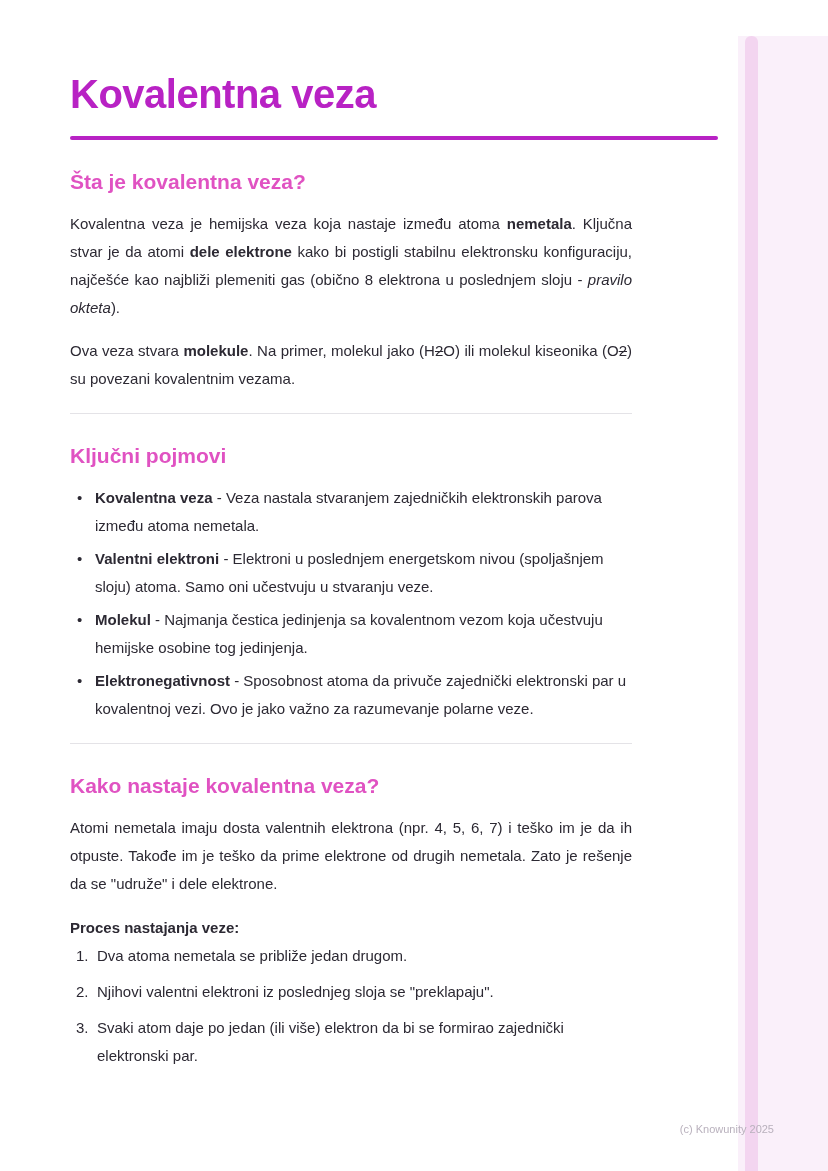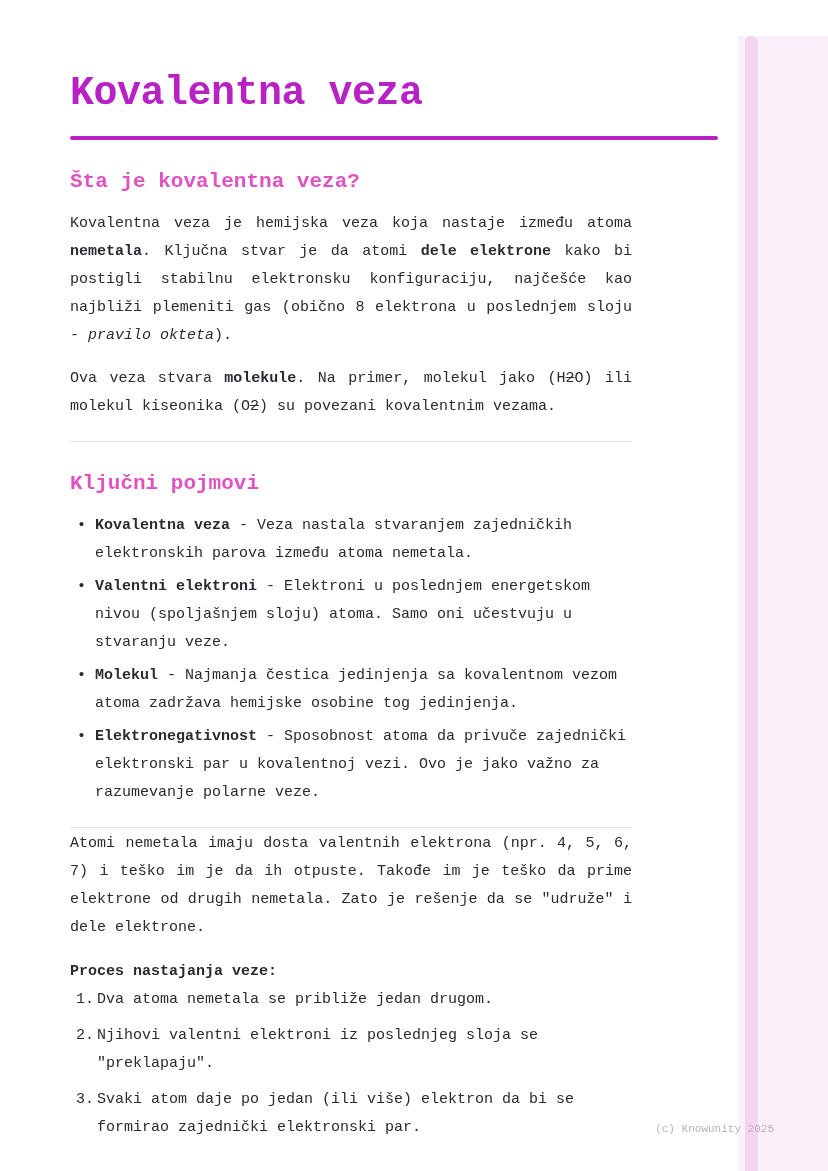--- a/index.html
+++ b/index.html
@@ -1,15 +1,15 @@
 <!DOCTYPE html>
 <html style="--accent-title: #b822c4; --accent-heading: #e052c2; --body-text: #2c2933; --divider: #e4e3e7; --strip-light: #faf0fa; --strip-bar: #f3d5f0; --footer-text: #b9b1bd;"><head>
 <meta charset="utf-8">
 <style>
-  * { margin: 0; padding: 0; box-sizing: border-box; font-family: Liberation Mono, monospace; }
+  * { margin: 0; padding: 0; box-sizing: border-box; }
   html, body { background: #ffffff; }
   body {
     width: 828px; height: 1171px;
     position: relative;
     overflow: hidden;
     font-family: "Liberation Sans", sans-serif;
     color: var(--body-text, #2c2933);
   }
   .page { position: relative; width: 828px; height: 1171px; background: #ffffff; }
 
@@ -104,28 +104,29 @@
       <p class="just"><span>Ova veza stvara </span><span class="b">molekule</span><span>. Na primer, molekul jako (H</span><span class="strike">2</span><span>O) ili molekul kiseonika (O</span><span class="strike">2</span><span>) su povezani kovalentnim vezama.</span></p>
     </section>
 
     <hr class="div">
 
     <section>
       <h2>Ključni pojmovi</h2>
       <ul class="terms">
         <li><span class="b">Kovalentna veza</span><span> - Veza nastala stvaranjem zajedničkih elektronskih parova između atoma nemetala.</span></li>
         <li><span class="b">Valentni elektroni</span><span> - Elektroni u poslednjem energetskom nivou (spoljašnjem sloju) atoma. Samo oni učestvuju u stvaranju veze.</span></li>
-        <li><span class="b">Molekul</span><span> - Najmanja čestica jedinjenja sa kovalentnom vezom atoma zadržava hemijske osobine tog jedinjenja.</span></li>
+        <li><span class="b">Molekul</span><span> - Najmanja čestica jedinjenja sa kovalentnom vezom koja učestvuju hemijske osobine tog jedinjenja.</span></li>
         <li><span class="b">Elektronegativnost</span><span> - Sposobnost atoma da privuče zajednički elektronski par u kovalentnoj vezi. Ovo je jako važno za razumevanje polarne veze.</span></li>
       </ul>
     </section>
 
     <hr class="div">
 
     <section>
+      <h2>Kako nastaje kovalentna veza?</h2>
       <p class="just">Atomi nemetala imaju dosta valentnih elektrona (npr. 4, 5, 6, 7) i teško im je da ih otpuste. Takođe im je teško da prime elektrone od drugih nemetala. Zato je rešenje da se "udruže" i dele elektrone.</p>
       <p class="subhead">Proces nastajanja veze:</p>
       <ol class="steps">
         <li>Dva atoma nemetala se približe jedan drugom.</li>
         <li>Njihovi valentni elektroni iz poslednjeg sloja se "preklapaju".</li>
         <li>Svaki atom daje po jedan (ili više) elektron da bi se formirao zajednički elektronski par.</li>
       </ol>
     </section>
 
   </div>

